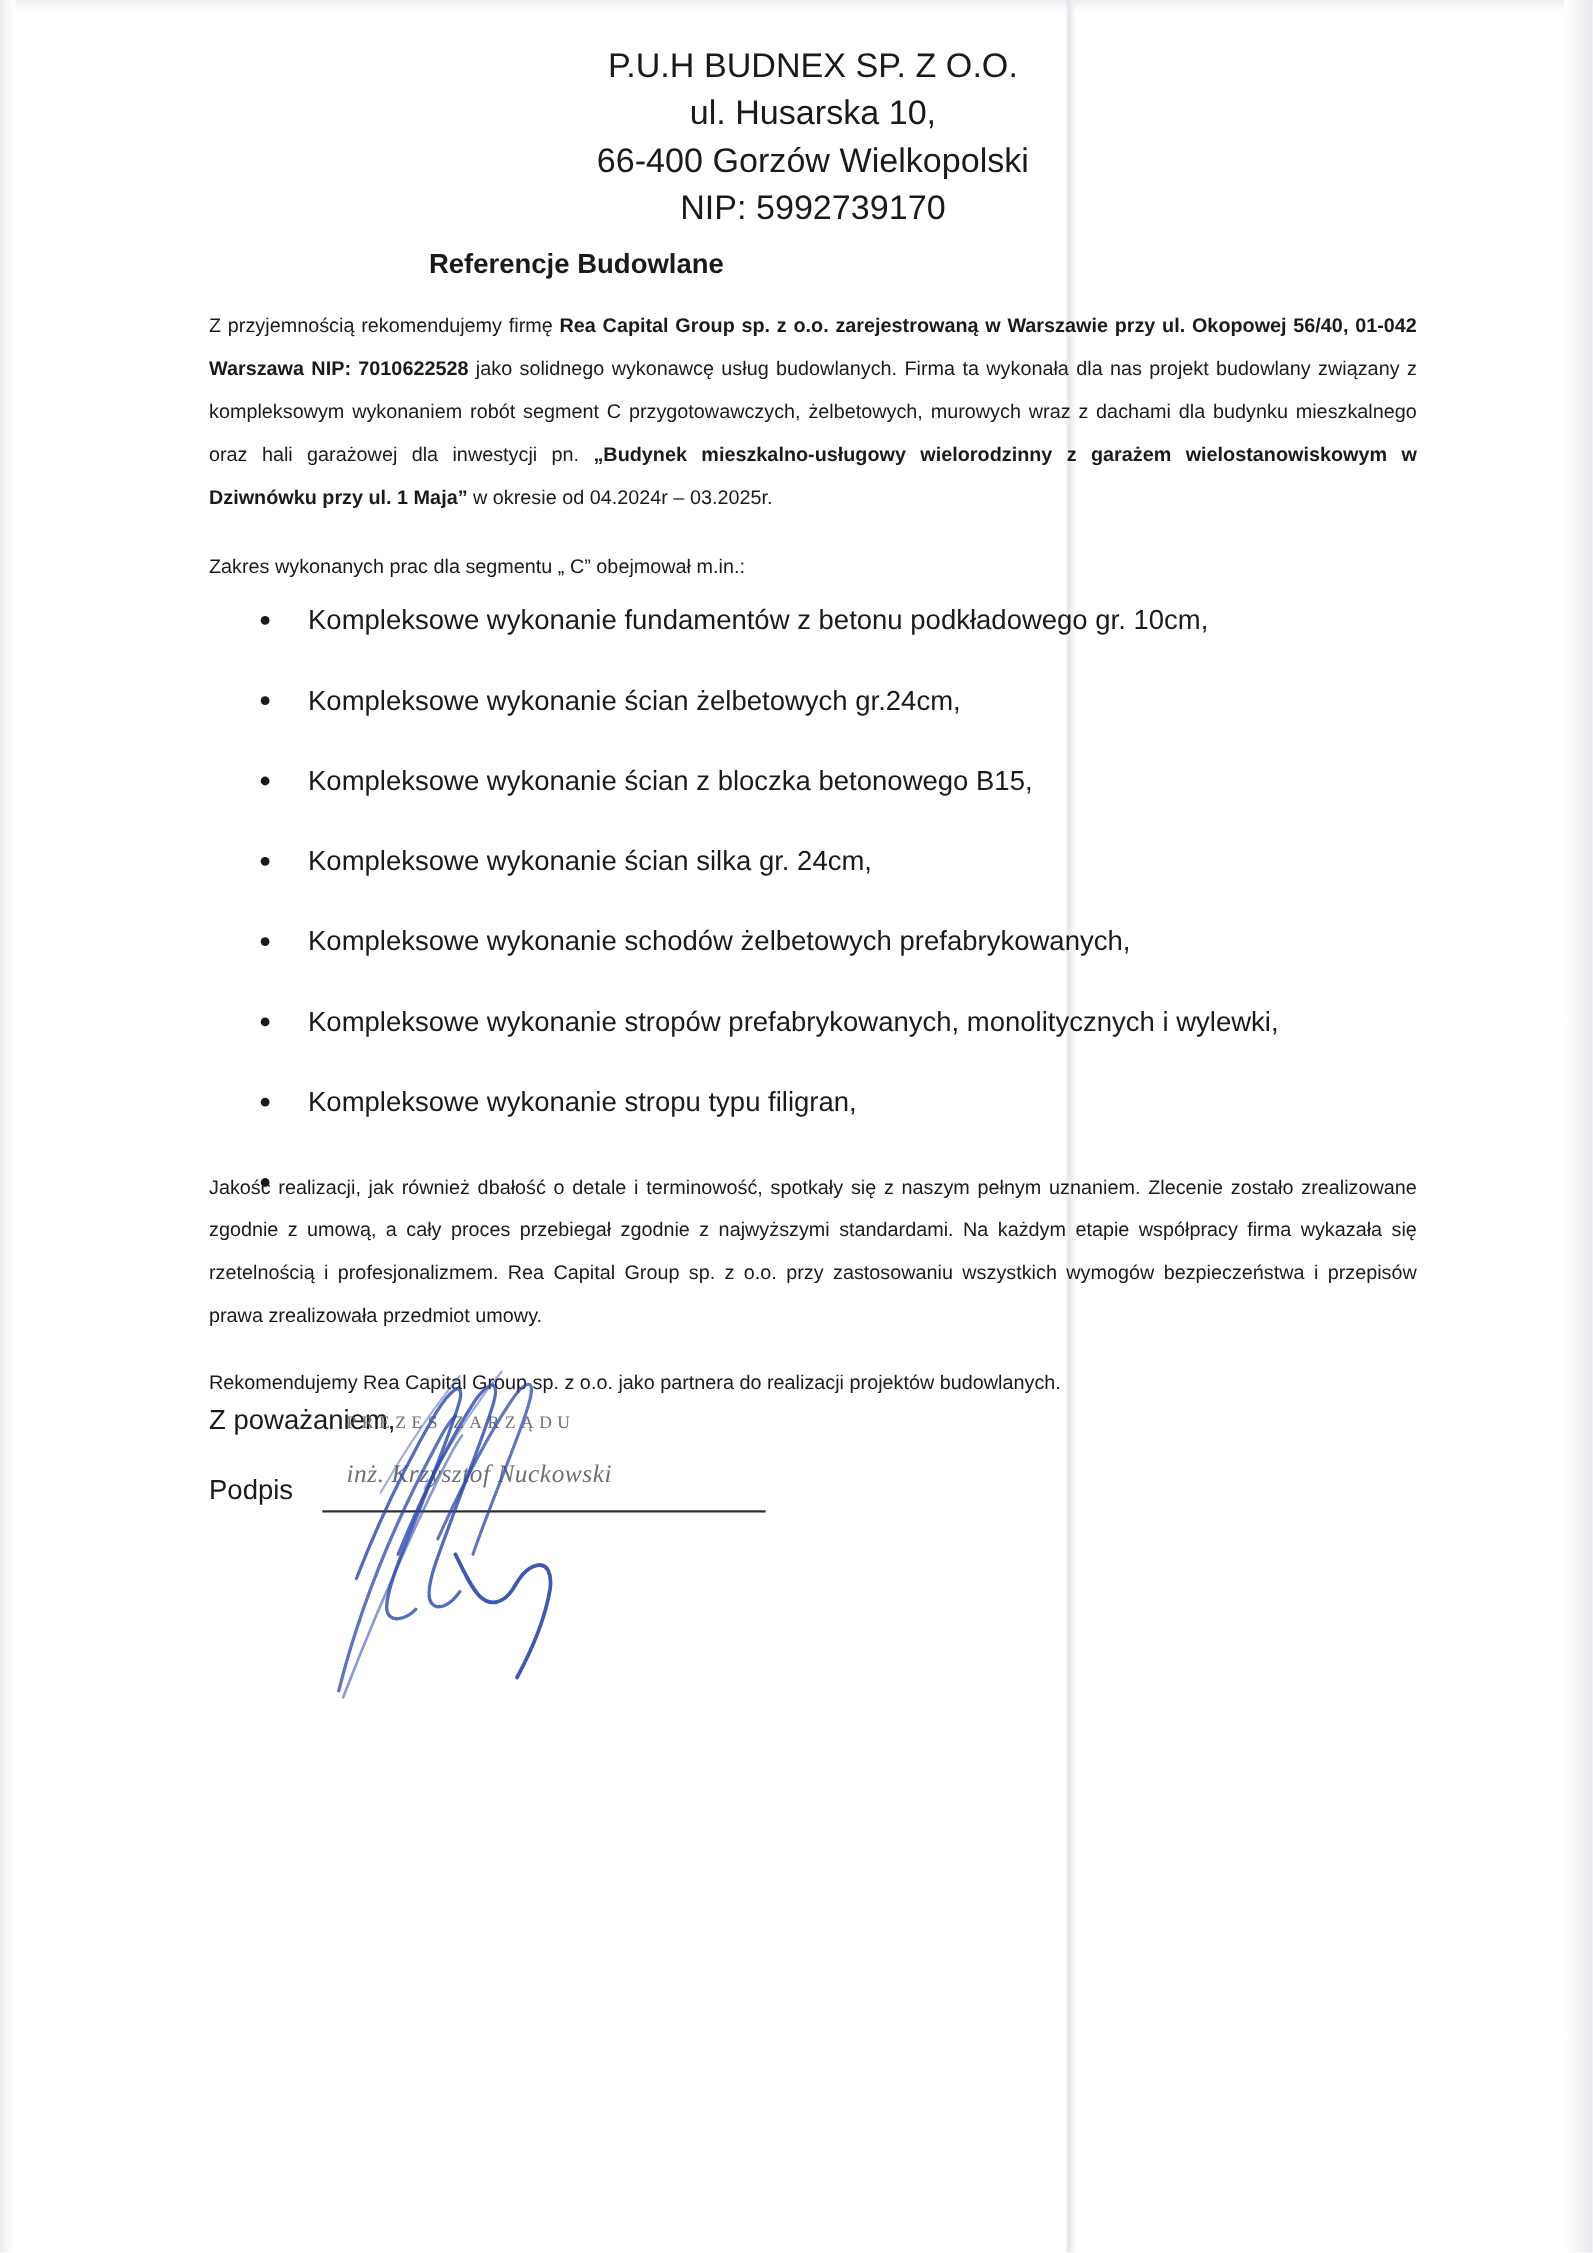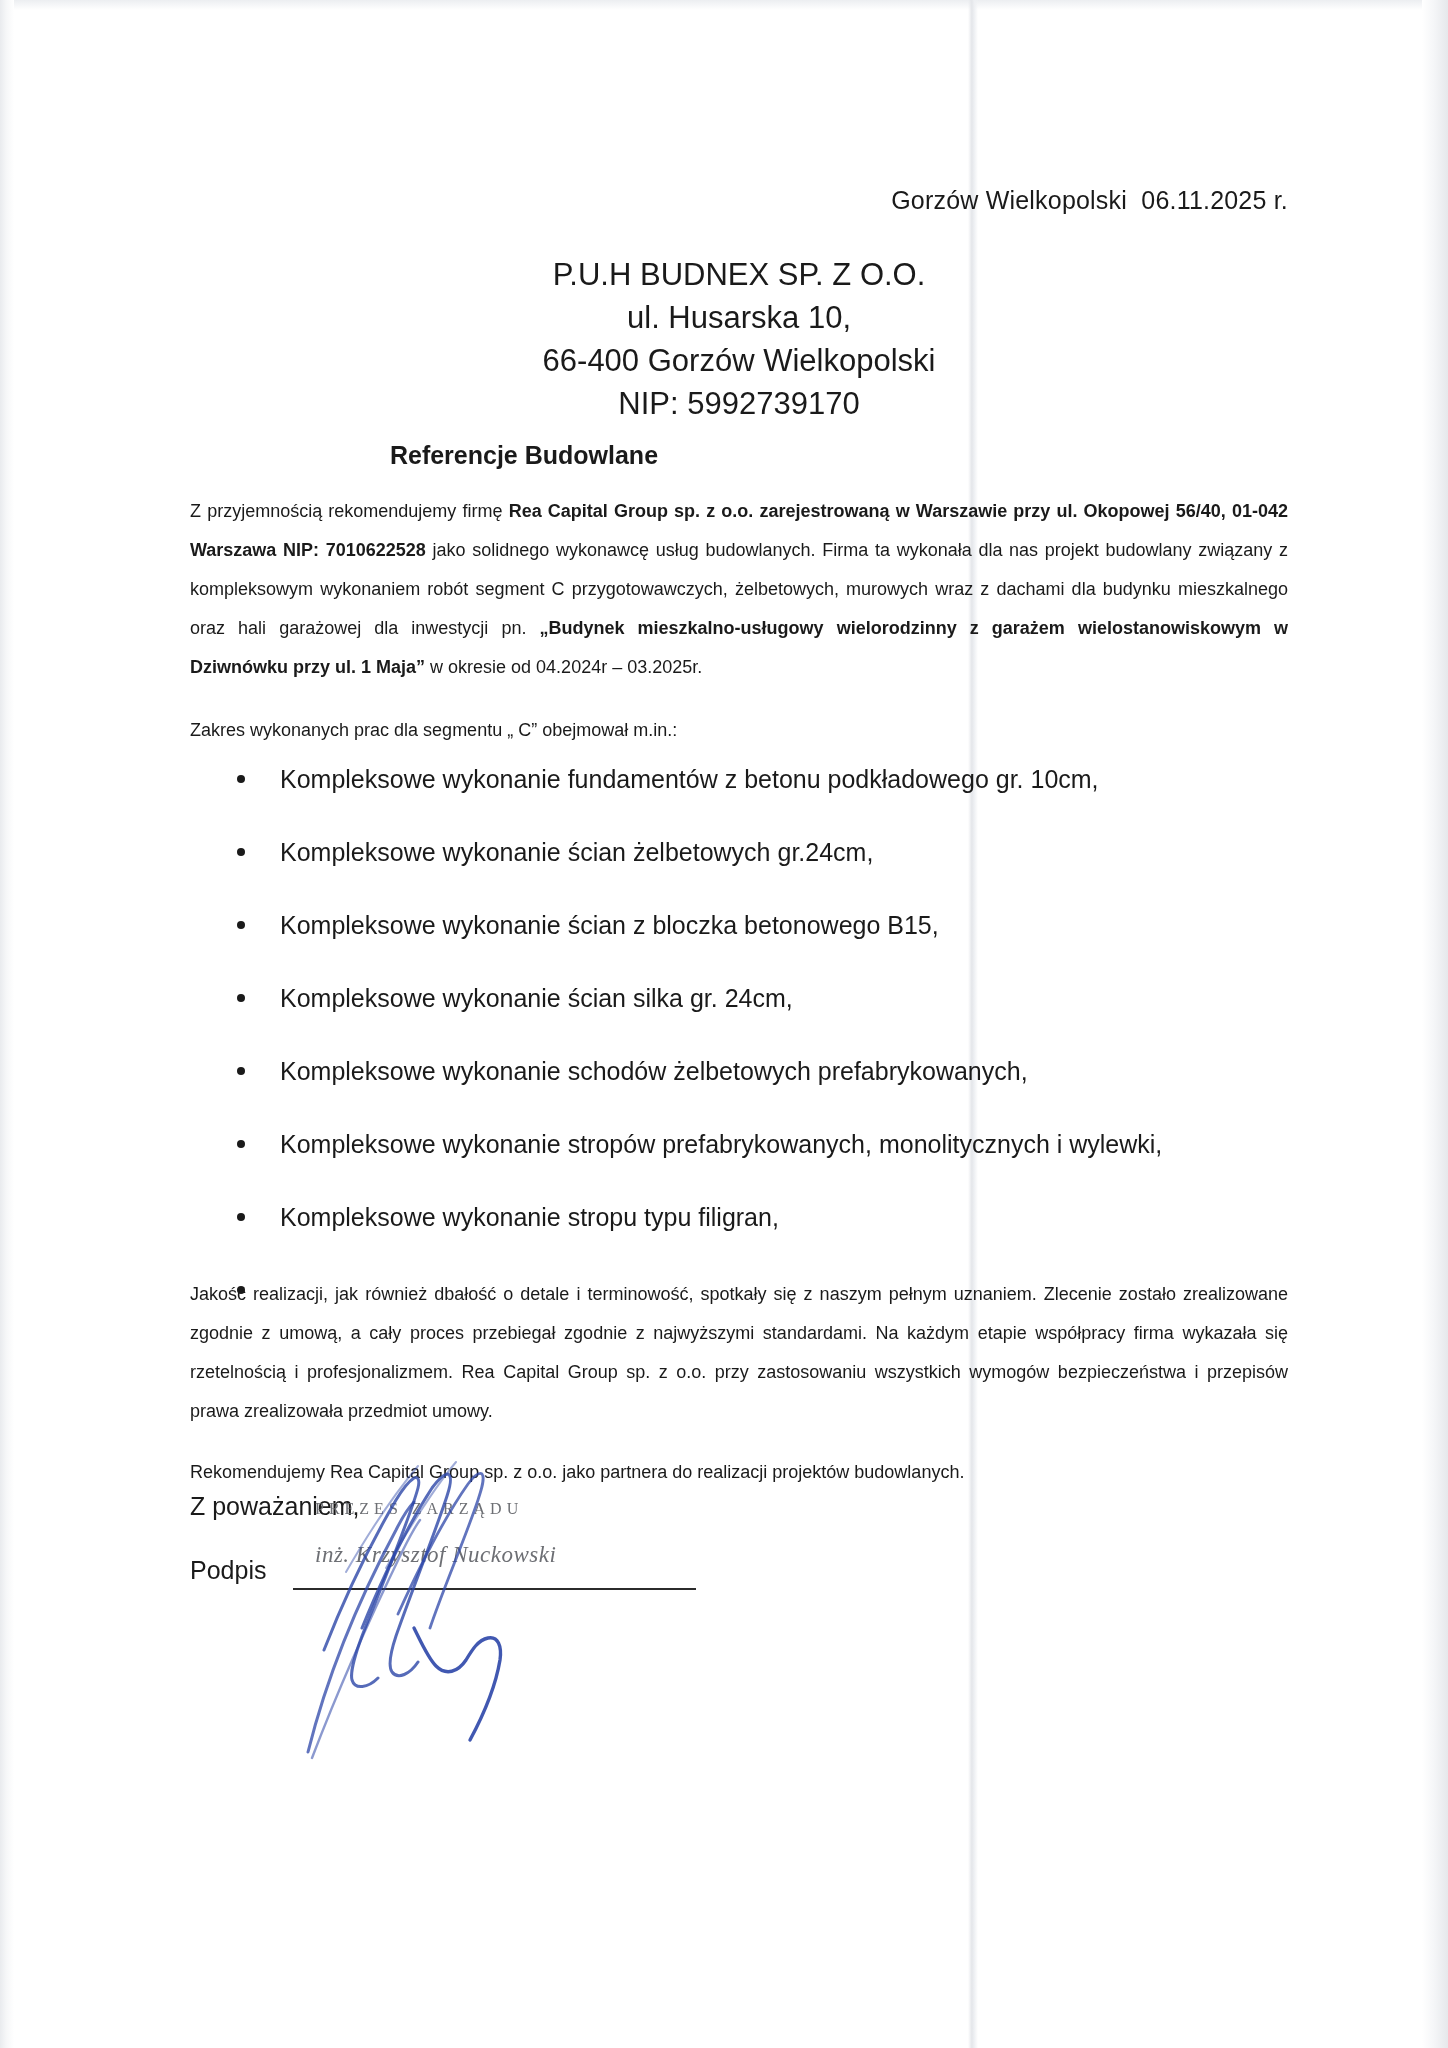--- a/index.html
+++ b/index.html
@@ -159,21 +159,20 @@
 
 <div class="page">
 
   <div class="scan-top"></div>
   <div class="scan-edge-left"></div>
   <div class="scan-edge-right"></div>
   <div class="scan-fold"></div>
 
   <div class="content">
 
-    <div class="date-line">Gorzów Wielkopolski  06.11.2025 r.</div>
 
     <div class="addr">
       <div>P.U.H BUDNEX SP. Z O.O.</div>
       <div>ul. Husarska 10,</div>
       <div>66-400 Gorzów Wielkopolski</div>
       <div>NIP: 5992739170</div>
     </div>
 
     <div class="doc-title">Referencje Budowlane</div>
 

